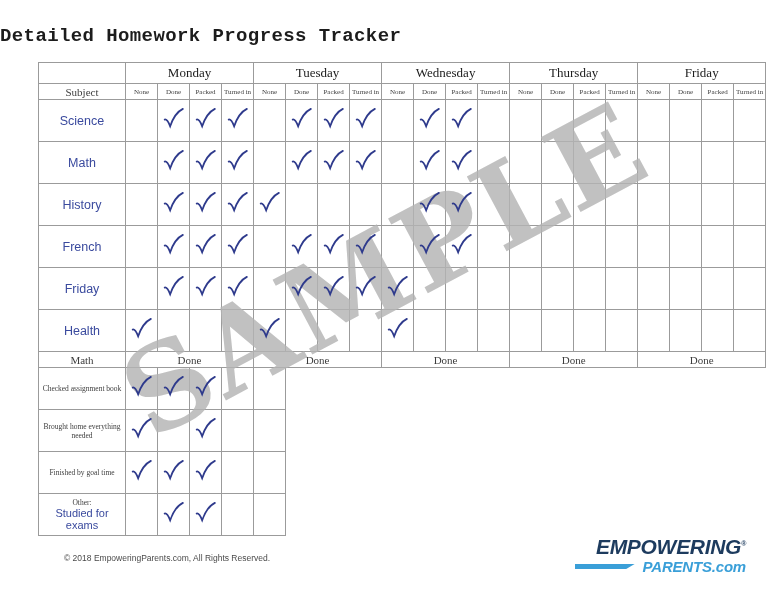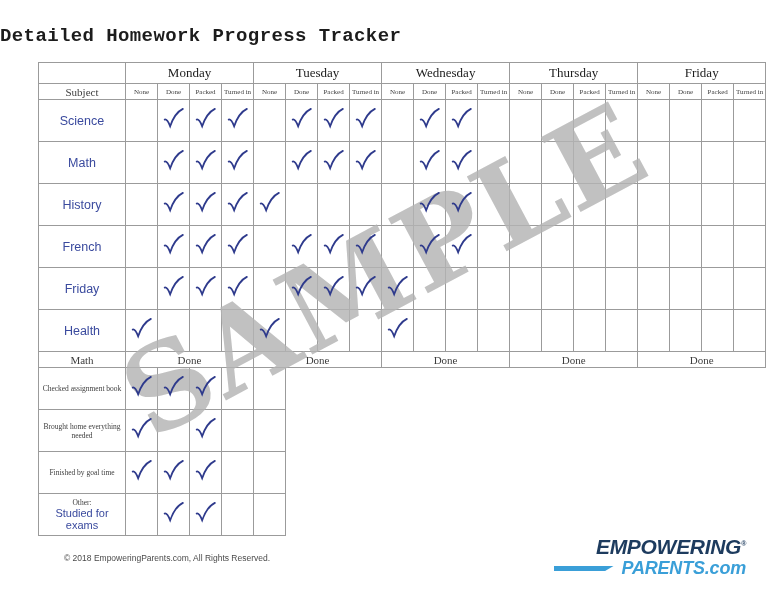--- a/index.html
+++ b/index.html
@@ -60,21 +60,21 @@
     position:absolute;right:22px;top:535px;text-align:right;
     font-family:"Liberation Sans",sans-serif;font-style:italic;font-weight:bold;
   }
   .logo-top{font-size:21px;color:var(--lnavy,#1d3b5e);line-height:1.1;letter-spacing:-.3px;}
   .logo-top .reg{font-size:7px;font-style:normal;vertical-align:super;}
   .logo-bottom{display:flex;align-items:center;justify-content:flex-end;margin-top:0px;}
   .logo-bar{
     width:60px;height:5px;background:var(--lblue,#3a9fd8);margin-right:8px;
     clip-path:polygon(0 0,100% 0,86% 100%,0 100%);
   }
-  .logo-bottom .txt{font-size:18px;color:var(--lblue,#3a9fd8);letter-spacing:-.2px;}
+  .logo-bottom .txt{font-size:15px;color:var(--lblue,#3a9fd8);letter-spacing:-.2px;}
 </style>
 </head>
 <body>
 
 <div class="page">
 
   <div class="title">Detailed Homework Progress Tracker</div>
 
   <table class="tracker">
       <colgroup>

